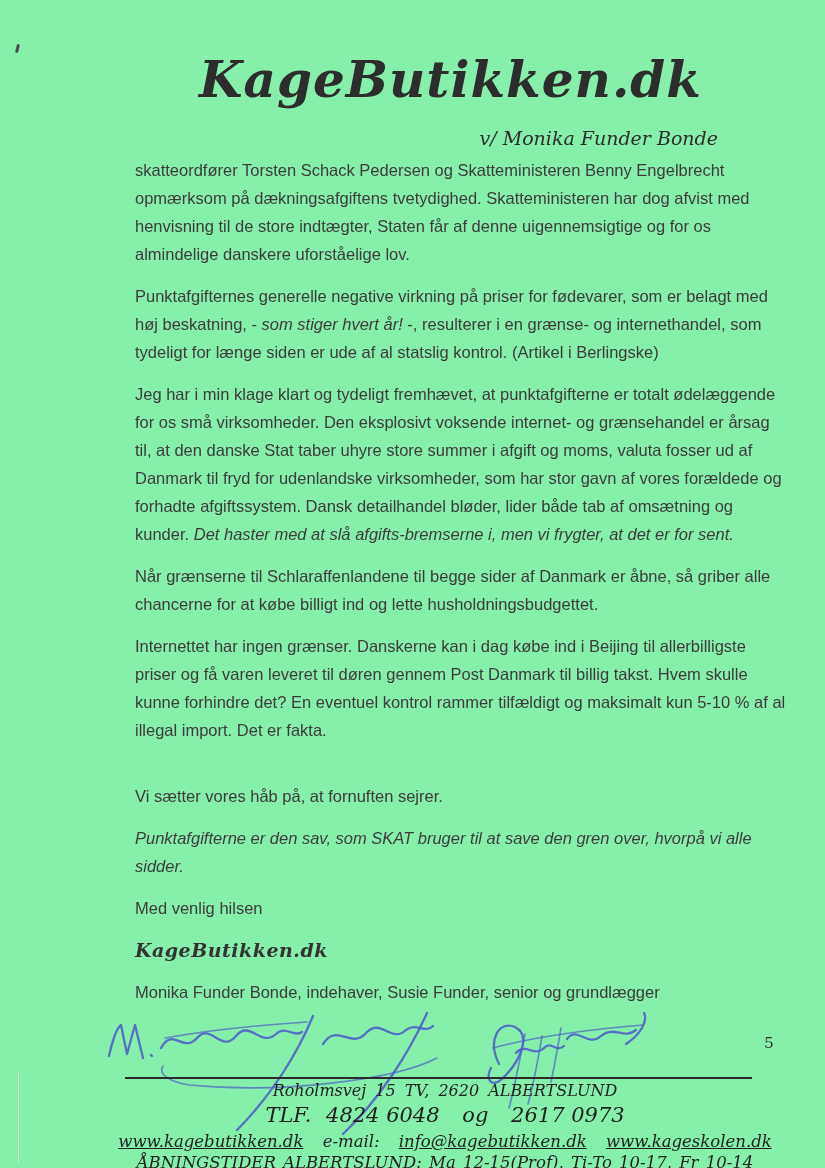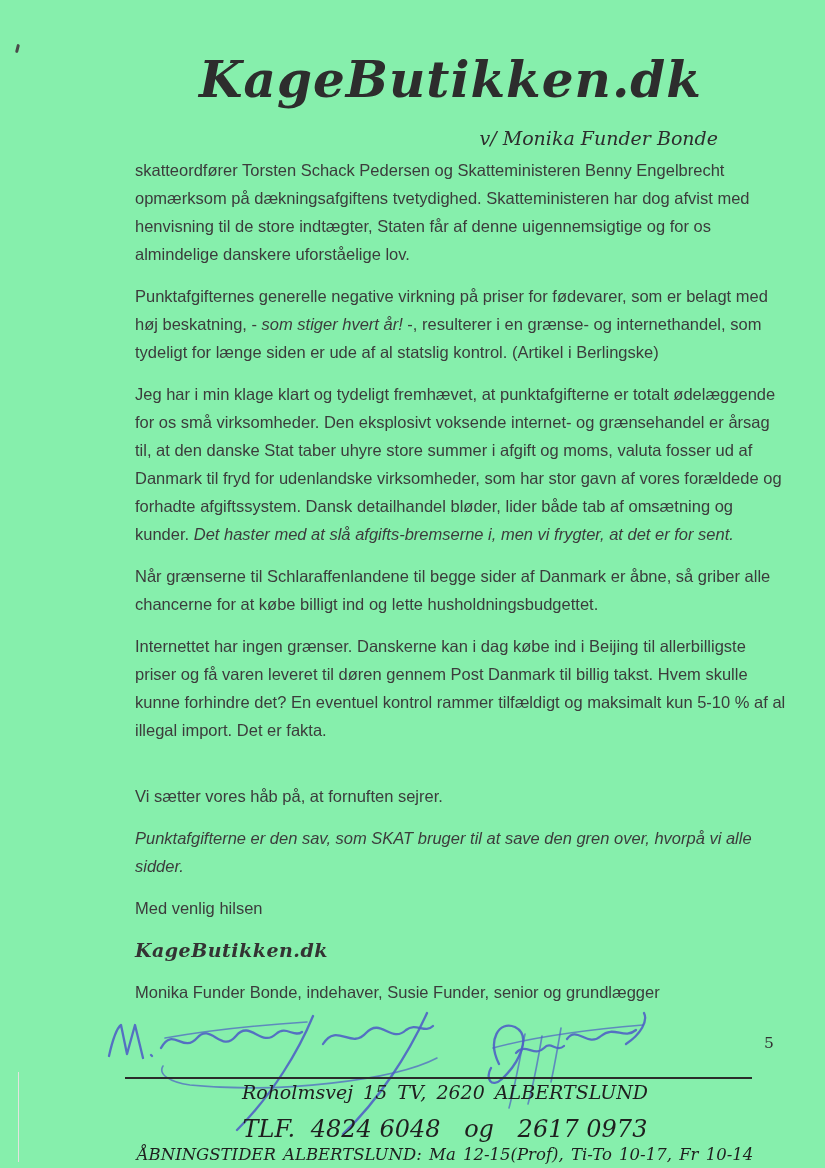--- a/index.html
+++ b/index.html
@@ -53,22 +53,22 @@
   }
   
   .footer-rule {
     position:absolute; top:1077px; left:125px; width:627px; height:0;
     border-top:2px solid #2b2b2b;
   }
   .footer {
     position:absolute; left:80px; top:1081px; width:730px; text-align:center;
     font-family:"DejaVu Serif", serif; font-style:italic; color:#1f1f1f;
   }
-  .f-address { font-size:19px; word-spacing:4px;text-align:center; }
-  .f-phone   { font-size:24px; margin-top:12px; }
+  .f-address { font-size:16px; word-spacing:4px;text-align:center; }
+  .f-phone   { font-size:21px; margin-top:3px; }
   .f-phone .gap  { display:inline-block; width:16px; }
   .f-phone .gap2 { display:inline-block; width:8px; }
   .f-links { font-size:16.5px; margin-top:5px; }
   .f-links .lnk { text-decoration:underline; }
   .f-links .seg { margin:0 7px; }
   .f-hours { font-size:16.5px; margin-top:2px; word-spacing:2px; }
 </style>
 </head>
 <body>
 
@@ -121,16 +121,22 @@
   <div class="footer-rule"></div>
 
   <footer class="footer">
     <div class="f-address">Roholmsvej 15 TV, 2620 ALBERTSLUND</div>
     <div class="f-phone">
       <span>TLF.</span><span class="gap2"></span>
       <span>4824 6048</span><span class="gap"></span>
       <span>og</span><span class="gap"></span>
       <span>2617 0973</span>
     </div>
+    <div class="f-links">
+      <span class="seg lnk">www.kagebutikken.dk</span>
+      <span class="seg">e-mail:</span>
+      <span class="seg lnk">info@kagebutikken.dk</span>
+      <span class="seg lnk">www.kageskolen.dk</span>
+    </div>
     <div class="f-hours">ÅBNINGSTIDER  ALBERTSLUND: Ma 12-15(Prof), Ti-To 10-17, Fr 10-14</div>
   </footer>
 
 </div>
 
 </body></html>

